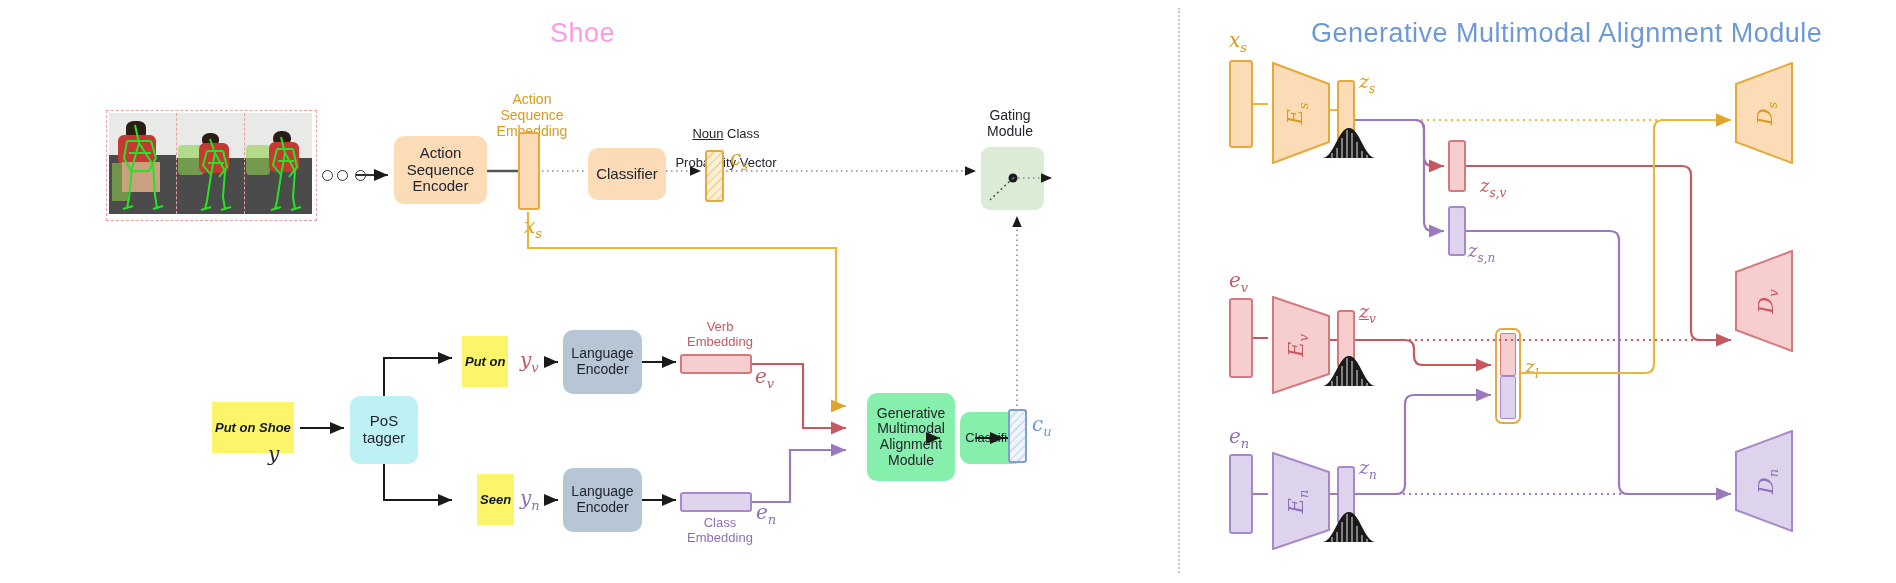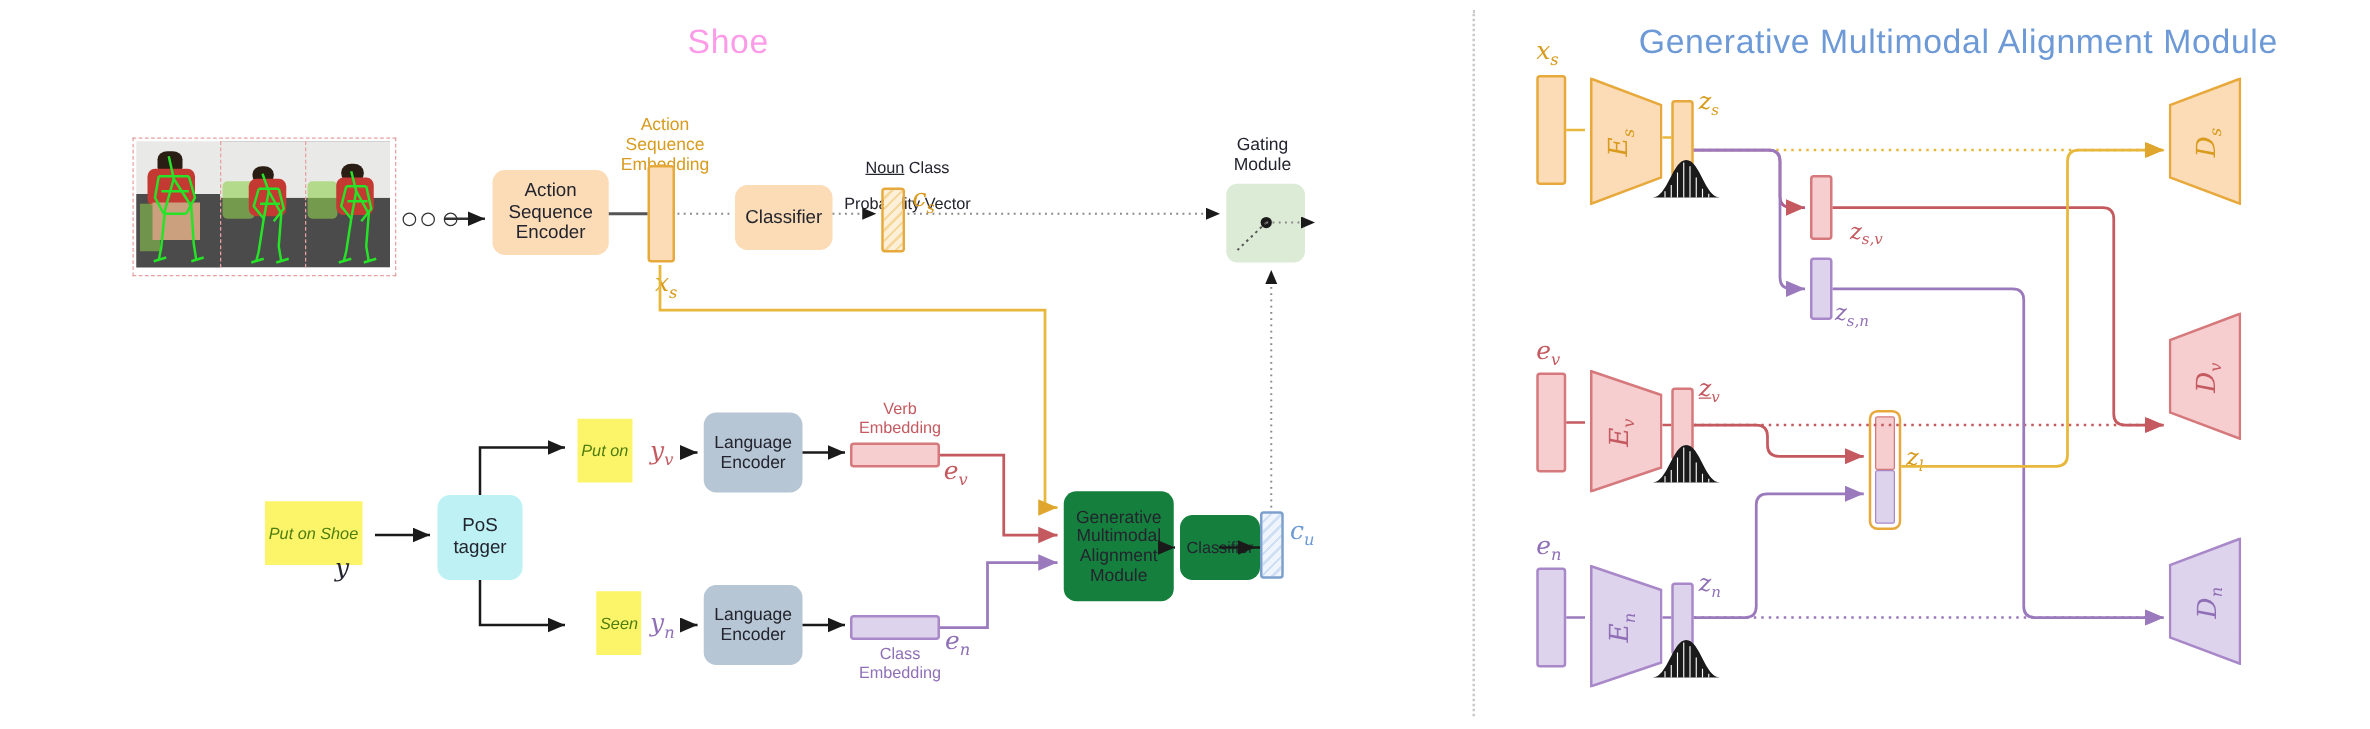--- a/index.html
+++ b/index.html
@@ -9,21 +9,21 @@
   svg.wires{position:absolute;left:0;top:0;width:1896px;height:583px;pointer-events:none;}
 
   
   .node{position:absolute;box-sizing:border-box;display:flex;align-items:center;
         justify-content:center;text-align:center;border-radius:10px;line-height:1.12;}
   .lbl{position:absolute;text-align:center;line-height:1.14;white-space:pre-line;}
 
   .orange-box{background:#fbdcb6;color:#23242e;}
   .blue-box{background:#b6c6d4;color:#23242e;}
   .cyan-box{background:#bdf1f4;color:#23242e;}
-  .lblue-box{background:#15803d;color:#23242e;}
+  .lblue-box{background:#86efac;color:#23242e;margin-left:16px;}
   .green-box{background:#dcebd6;}
 
   
   .bar{position:absolute;box-sizing:border-box;border-radius:3px;}
   .bar-orange{background:#fbdcb6;border:2px solid #e8a93c;}
   .bar-red{background:#f6ced0;border:2px solid #d5797c;}
   .bar-purple{background:#ded3ec;border:2px solid #a888c8;}
 
   .hatch-orange{background:repeating-linear-gradient(135deg,#fdf0d8 0 4px,#f6d79c 4px 6px);
                 border:2px solid #e8a93c;}
@@ -33,22 +33,22 @@
   
   .trap{position:absolute;display:flex;align-items:center;justify-content:center;}
   .trap .glyph{transform:rotate(-90deg);font-family:"DejaVu Serif",serif;font-style:italic;
                font-size:21px;white-space:nowrap;}
 
   .title{position:absolute;font-size:27px;letter-spacing:.5px;}
 
   .mathlabel{position:absolute;font-family:"DejaVu Serif",serif;font-style:italic;
              white-space:nowrap;}
 
-  .hl{background:#fdf569;font-style:italic;font-weight:normal;font-size:13px;
-      padding:18px 3px;color:#4d7c0f;}
+  .hl{background:#fdf569;font-style:italic;font-weight:bold;font-size:13px;
+      padding:18px 3px;color:#0f172a;}
   .divider{position:absolute;border-left:2px dotted #c9c9c9;}
 
   .imgstrip{position:absolute;display:flex;border:1px dashed #e8a0a0;background:#fff;}
   .frame{position:relative;overflow:hidden;}
   .dots{position:absolute;display:flex;gap:4px;align-items:center;}
   .dot{border:1.6px solid #333;border-radius:50%;}
 
   .gauss{position:absolute;}
 
   

